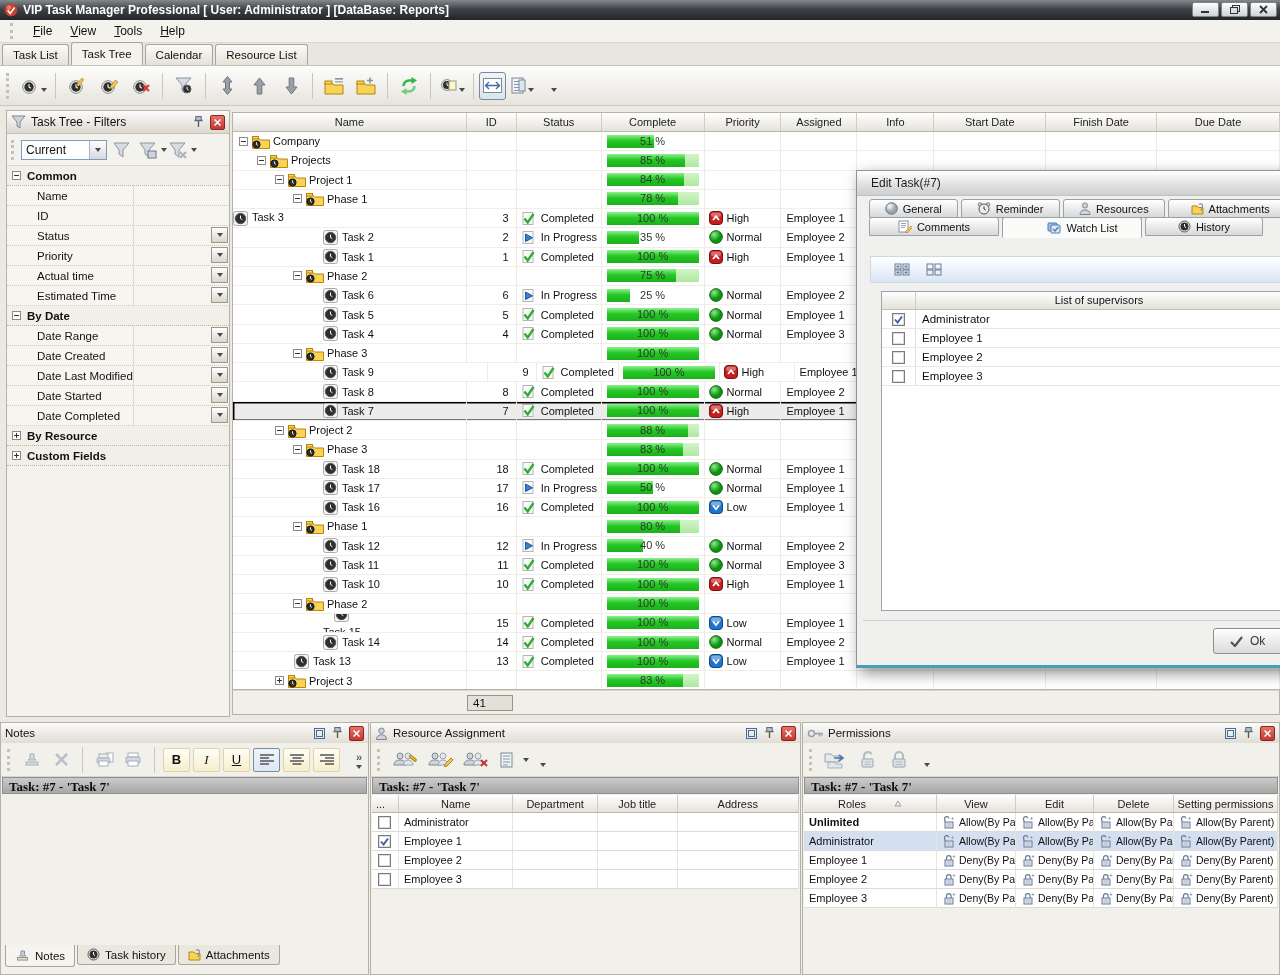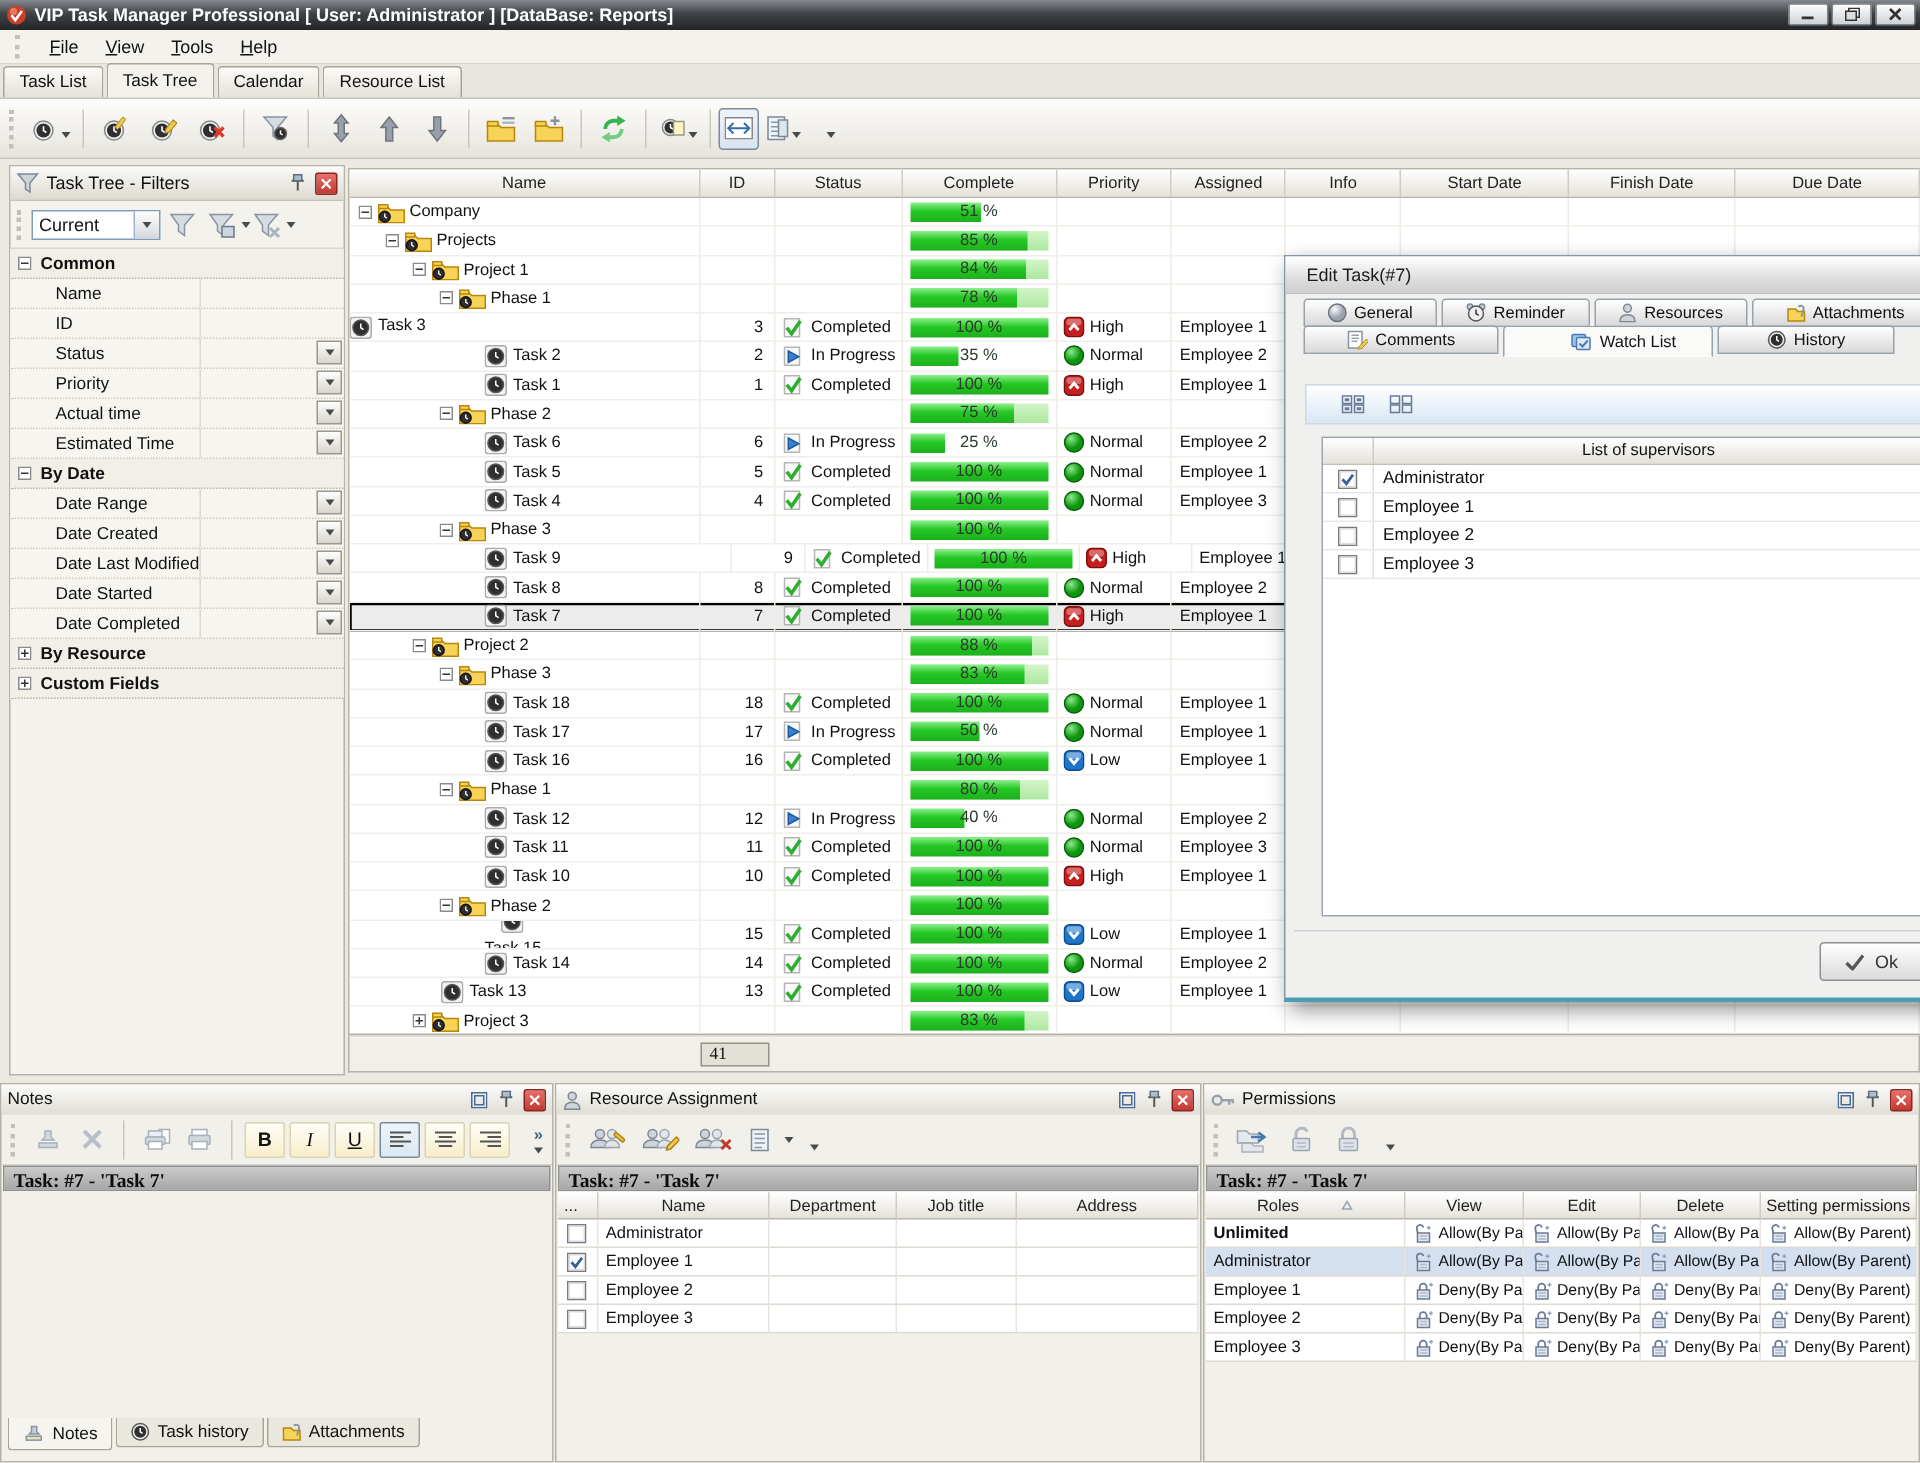--- a/index.html
+++ b/index.html
@@ -63,21 +63,21 @@
   .tc.name{gap:3px;}
   .tc.id{justify-content:flex-end;padding-right:7px;}
   .tc.status,.tc.prio{gap:4px;padding-left:4px;}
   .tc.asg{padding-left:5px;}
   .bar{position:relative;width:92px;height:13px;margin:0 auto;}
   .bar .track{position:absolute;inset:0;background:linear-gradient(#d2f5c8,#aee8a0);}
   .bar .fill{position:absolute;left:0;top:0;bottom:0;background:linear-gradient(#8df08d,#25c825 45%,#1cb01c);}
   .bar .btxt{position:absolute;inset:0;text-align:center;line-height:13px;color:#2c3a2c;font-size:11px;}
   .tablefooter{left:232px;top:690px;width:1048px;height:25px;background:#f1efe9;border:1px solid #b5b2a7;border-top:1px solid #d9d6cc;box-sizing:border-box;}
   .countbox{position:absolute;left:234px;top:4px;width:46px;height:16px;background:#e3e0d7;border:1px solid #979488;
-    padding:1px 16px 0 5px;box-sizing:border-box;font-size:11.5px;font-family:Liberation Serif, serif;}
+    padding:1px 16px 0 5px;box-sizing:border-box;font-size:11.5px;}
 
   
   .dialog{left:856px;top:170px;width:440px;height:498px;background:#f0f0ef;border:1px solid #8296a8;border-bottom:3px solid #4a9fb4;
     box-shadow:4px 5px 14px rgba(0,0,0,.45);box-sizing:border-box;z-index:20;}
   .dtitle{height:24px;background:linear-gradient(#ffffff,#dadada 70%,#cfcfcf);border-bottom:1px solid #c2c2c2;
     display:flex;align-items:center;padding-left:14px;font-size:12px;color:#1c1c1c;}
   .dtabs{padding:3px 0 0 12px;position:relative;}
   .dtabrow{display:flex;}
   .dtab{height:19px;display:flex;align-items:center;justify-content:center;gap:5px;font-size:11px;
     background:linear-gradient(#ffffff,#d8d8d8);border:1px solid #98a2ab;border-radius:3px 3px 0 0;margin-right:3px;box-sizing:border-box;}

